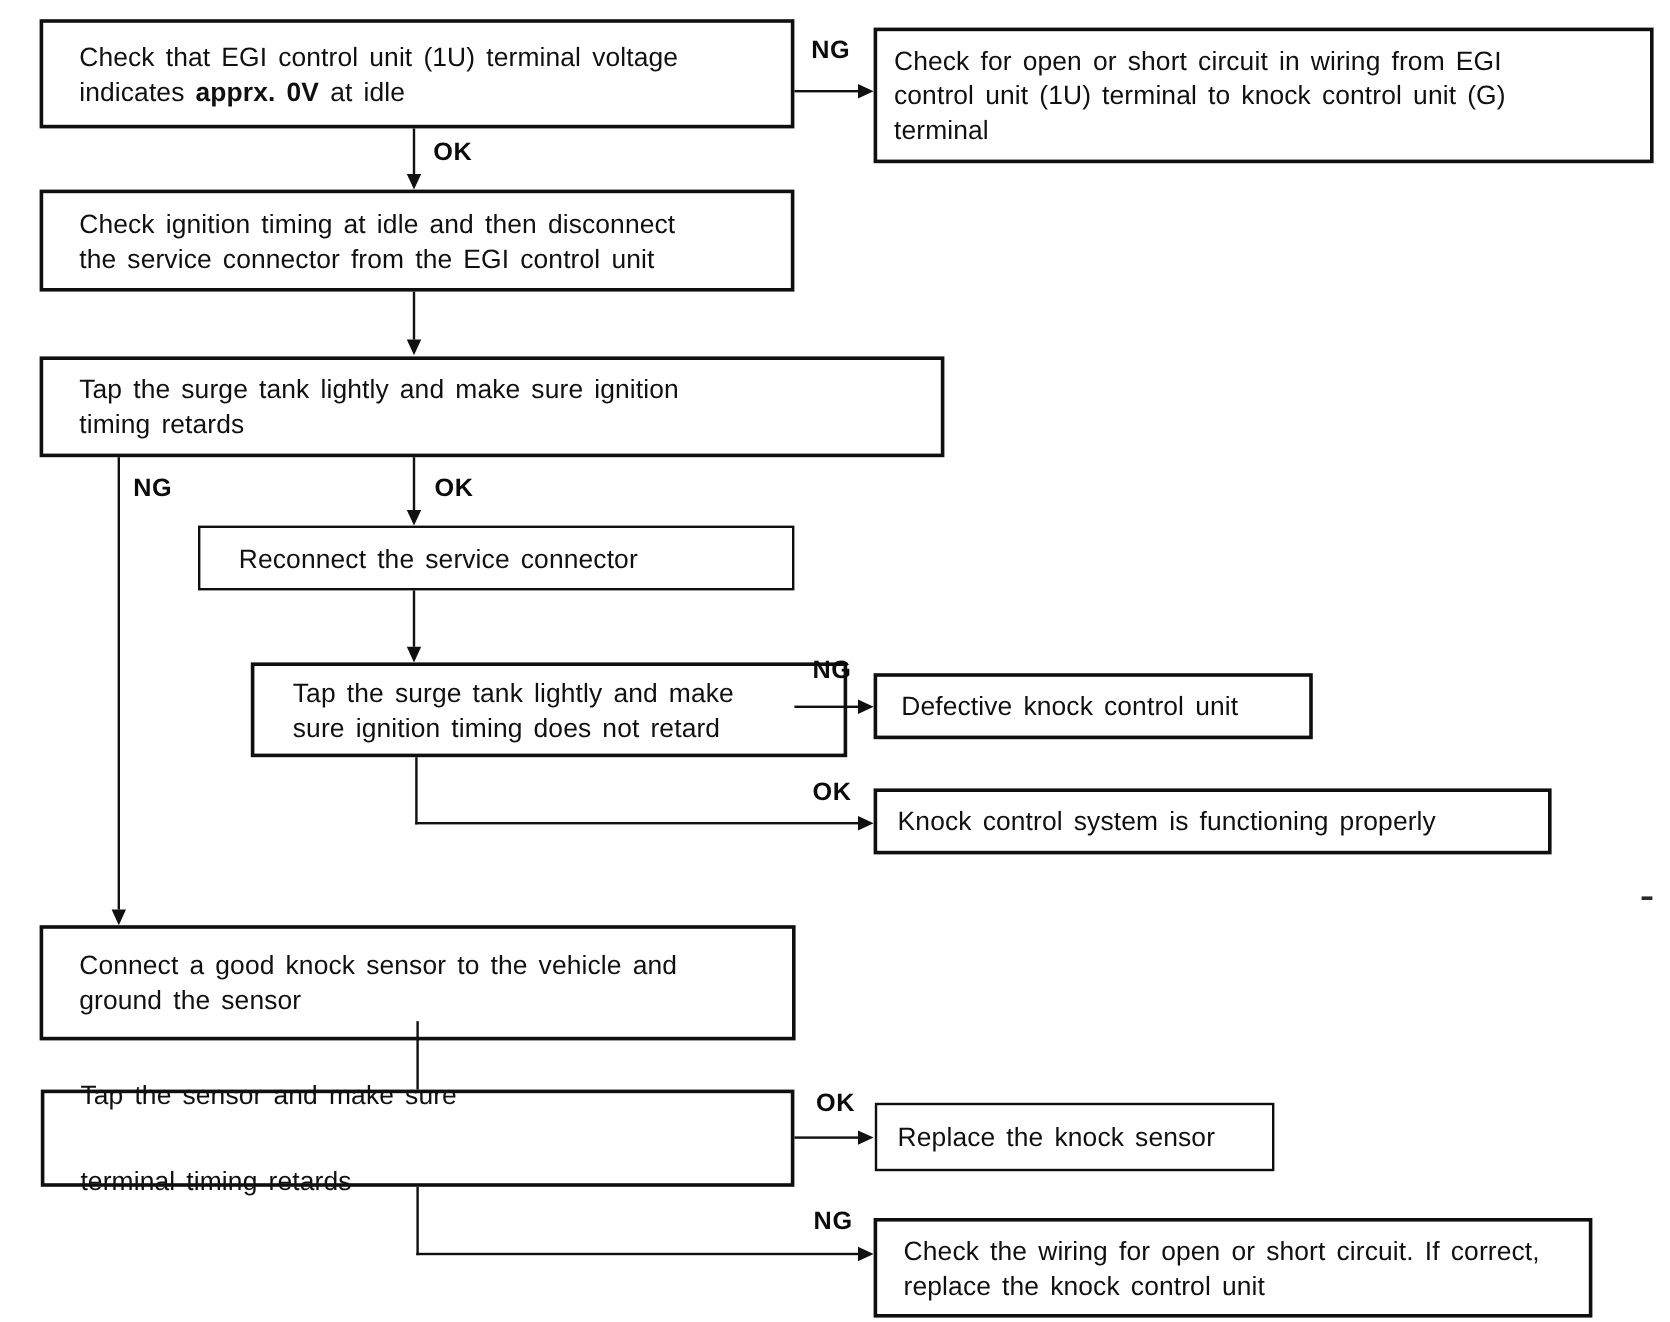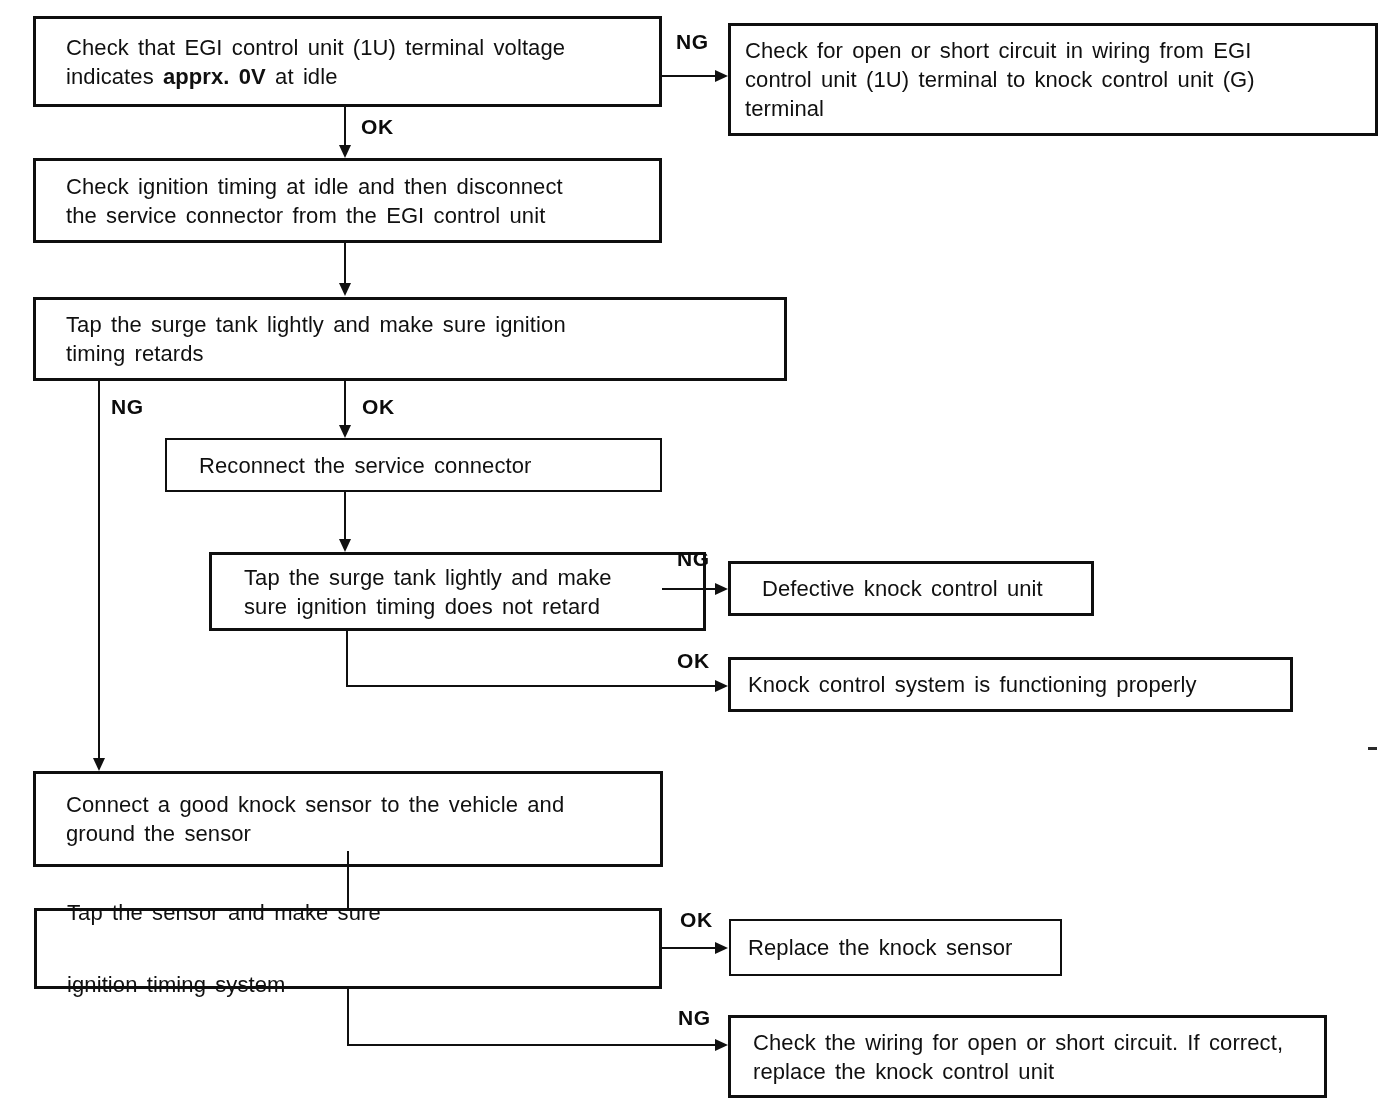--- a/index.html
+++ b/index.html
@@ -25,21 +25,21 @@
     letter-spacing:0.1px;
     word-spacing:3px;
   }
   .box .ln{display:block;white-space:nowrap;}
   .b-a {left:33px;  top:16px;   width:629px; height:91px;  padding-left:30px;}
   .b-b {left:728px; top:23px;   width:650px; height:113px; padding-left:14px;}
   .b-c {left:33px;  top:158px;  width:629px; height:85px;  padding-left:30px;}
   .b-d {left:33px;  top:297px;  width:754px; height:84px;  padding-left:30px;}
   .b-e {left:165px; top:438px;  width:497px; height:54px;  padding-left:32px; border-width:2px;}
   .b-f {left:165px; top:552px;  width:497px; height:79px;  padding-left:32px;margin-left:44px;}
-  .b-g1{left:728px; top:561px;  width:366px; height:55px;  padding-left:31px;}
+  .b-g1{left:728px; top:561px;  width:366px; height:55px;  padding-left:20px;}
   .b-g2{left:728px; top:657px;  width:565px; height:55px;  padding-left:17px;}
   .b-h {left:33px;  top:771px;  width:630px; height:96px;  padding-left:30px;}
   .b-i {left:34px;  top:908px;  width:628px; height:81px;  padding-left:30px;gap:43px;}
   .b-j {left:729px; top:919px;  width:333px; height:57px;  padding-left:17px; border-width:2px;}
   .b-k {left:728px; top:1015px; width:599px; height:83px;  padding-left:22px;}
 
   .line{position:absolute;background:#101010;}
   .l1 {left:662px; top:75px;  width:53px;  height:2px;}
   .l2 {left:344px; top:107px; width:2px;   height:38px;}
   .l3 {left:344px; top:243px; width:2px;   height:40px;}
@@ -131,21 +131,21 @@
     <span class="ln">Knock control system is functioning properly</span>
   </div>
 
   <div class="box b-h">
     <span class="ln">Connect a good knock sensor to the vehicle and</span>
     <span class="ln">ground the sensor</span>
   </div>
 
   <div class="box b-i">
     <span class="ln">Tap the sensor and make sure</span>
-    <span class="ln">ignition timing system</span>
+    <span class="ln">terminal timing retards</span>
   </div>
 
   <div class="box b-j">
     <span class="ln">Replace the knock sensor</span>
   </div>
 
   <div class="box b-k">
     <span class="ln">Check the wiring for open or short circuit. If correct,</span>
     <span class="ln">replace the knock control unit</span>
   </div>

